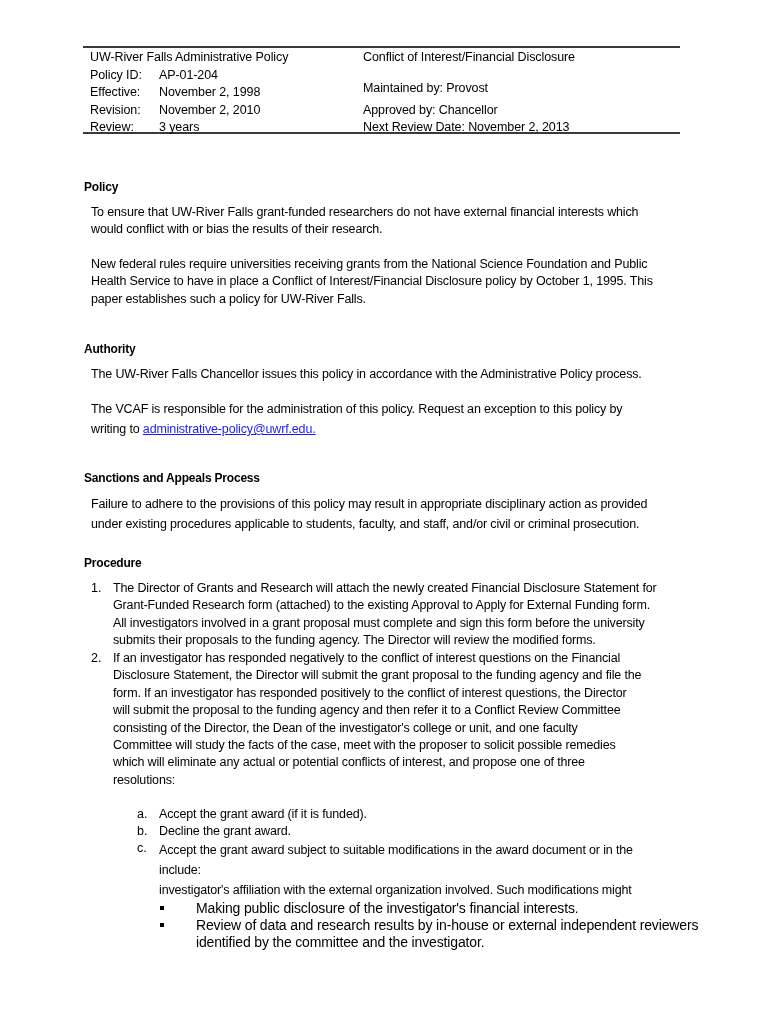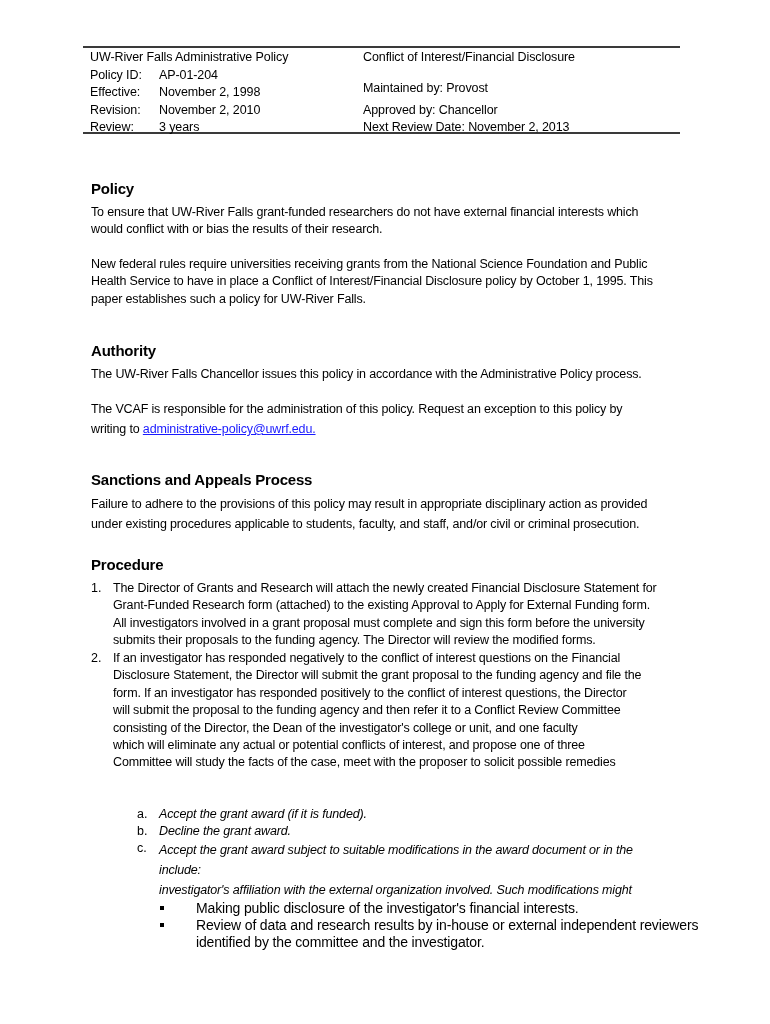--- a/index.html
+++ b/index.html
@@ -15,34 +15,34 @@
       box-sizing: border-box;
     }
     .hdr-line {
       position: absolute; font-size: 12.5px; line-height: 17.5px; white-space: nowrap;
       letter-spacing: -0.1px;
     }
     .hdr-left { left: 7px; }
     .hdr-right { left: 280px; }
     .lbl { display: inline-block; width: 69px; }
     .h2 {
-      position: absolute; left: 91px; font-weight: bold; font-size: 15px;
+      position: absolute; left: 84px; font-weight: bold; font-size: 12px;
       white-space: nowrap; letter-spacing: -0.2px;
     }
     .para {
       position: absolute; left: 91px; width: 600px; font-size: 12.5px; line-height: 17.4px;
       letter-spacing: -0.15px;
     }
     .para .ln { display: block; white-space: nowrap; }
     a.link { color: #1a1aff; text-decoration: underline; }
     .li-num { position: absolute; left: 91px; font-size: 12.5px; line-height: 17.4px; }
     .li-body { position: absolute; left: 113px; font-size: 12.5px; line-height: 17.4px; letter-spacing: -0.15px; }
     .li-body .ln { display: block; white-space: nowrap; }
     .sub-num { position: absolute; left: 137px; font-size: 12.5px; line-height: 17.4px; }
-    .sub-body { position: absolute; left: 159px; font-size: 12.5px; letter-spacing: -0.15px; font-style: italic; }
+    .sub-body { position: absolute; left: 159px; font-size: 12.5px; letter-spacing: -0.15px; }
     .sub-body .ln { display: block; white-space: nowrap; }
     .bullet {
       position: absolute; left: 160px; width: 4px; height: 4px; background: #000;
     }
     .bul-body { position: absolute; left: 196px; font-size: 14px; line-height: 17.4px; letter-spacing: -0.15px; }
     .bul-body .ln { display: block; white-space: nowrap; }
   </style>
 </head>
 <body>
 
@@ -105,22 +105,23 @@
     <span class="ln">submits their proposals to the funding agency. The Director will review the modified forms.</span>
   </div>
 
   <div class="li-num" style="top:650px">2.</div>
   <div class="li-body" style="top:650px">
     <span class="ln">If an investigator has responded negatively to the conflict of interest questions on the Financial</span>
     <span class="ln">Disclosure Statement, the Director will submit the grant proposal to the funding agency and file the</span>
     <span class="ln">form. If an investigator has responded positively to the conflict of interest questions, the Director</span>
     <span class="ln">will submit the proposal to the funding agency and then refer it to a Conflict Review Committee</span>
     <span class="ln">consisting of the Director, the Dean of the investigator's college or unit, and one faculty</span>
+    <span class="ln">Committee will study the facts of the case, meet with the proposer to solicit possible remedies</span>
     <span class="ln">which will eliminate any actual or potential conflicts of interest, and propose one of three</span>
-    <span class="ln">Committee will study the facts of the case, meet with the proposer to solicit possible remedies</span>
+    <span class="ln">resolutions:</span>
   </div>
 
   <div class="sub-num" style="top:806px">a.</div>
   <div class="sub-body" style="top:806px; line-height:17.4px">
     <span class="ln">Accept the grant award (if it is funded).</span>
   </div>
   <div class="sub-num" style="top:823px">b.</div>
   <div class="sub-body" style="top:823px; line-height:17.4px">
     <span class="ln">Decline the grant award.</span>
   </div>

